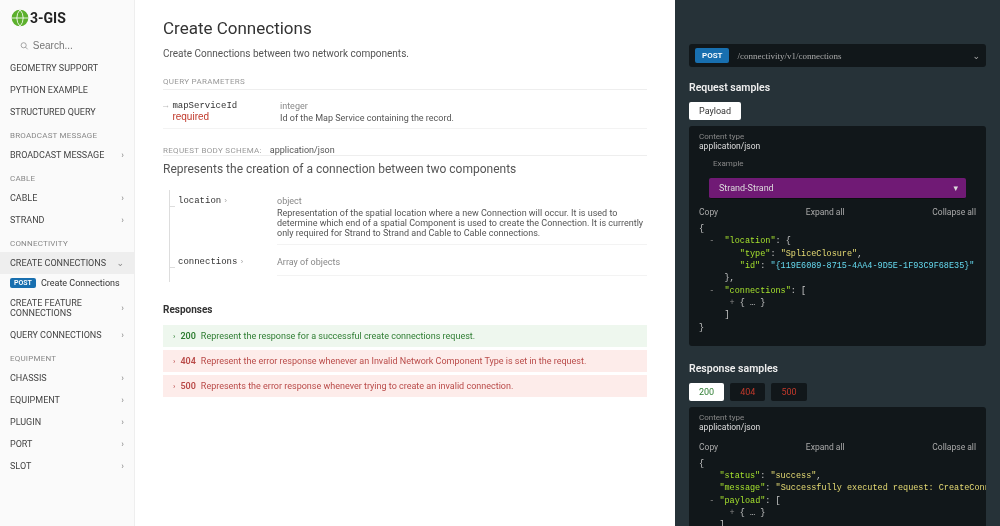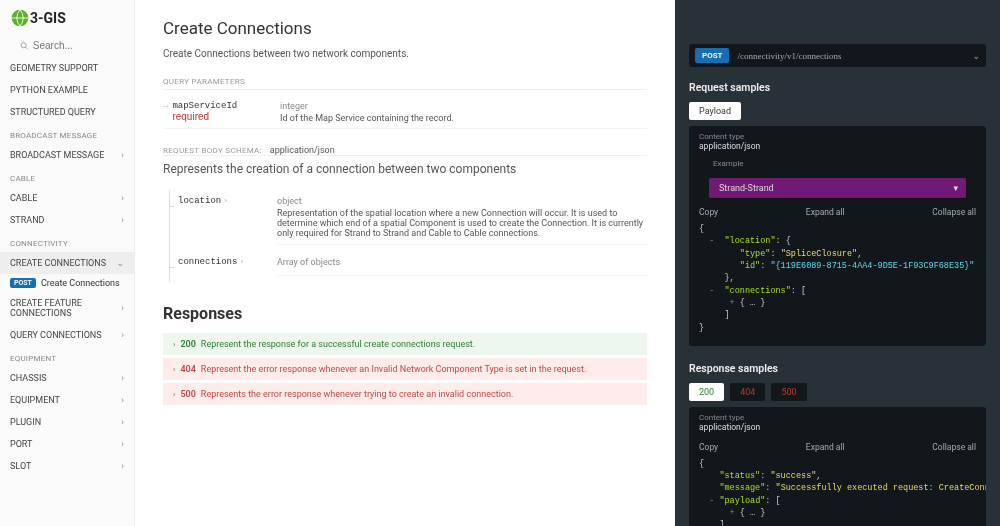--- a/index.html
+++ b/index.html
@@ -35,21 +35,21 @@
 .schema-row { display: flex; align-items: center; gap: 8px; margin-top: 16px; margin-bottom: 6px; border-bottom: 1px solid #eee; padding-bottom: 0; }
 .schema-label { font-size: 8px; color: #999; letter-spacing: 0.3px; }
 .schema-ct { font-size: 9px; color: #555; }
 .schema-desc { font-size: 12px; color: #555; margin-bottom: 14px; }
 .tree-indent { border-left: 1px solid #ddd; margin-left: 6px; padding-left: 0; }
 .tree-row { display: flex; gap: 8px; padding: 6px 0; }
 .tree-name { width: 99px; font-family: "Courier New", monospace; font-size: 9px; color: #333; position: relative; padding-left: 8px; }
 .tree-name::before { content: ""; position: absolute; left: -1px; top: 10px; width: 6px; height: 1px; background: #ddd; }
 .tree-rchev { color: #aaa; font-size: 8px; margin-left: 2px; }
 .tree-desc { flex: 1; font-size: 9px; color: #555; border-bottom: 1px solid #f3f3f3; padding-bottom: 6px; }
-.responses-h { font-size: 16px; color: #333; margin: 22px 0 10px; }
+.responses-h { font-size: 10px; color: #333; margin: 22px 0 10px; }
 .resp-row { padding: 6px 10px; font-size: 9px; margin-bottom: 3px; display: flex; align-items: center; gap: 5px; cursor: pointer; }
 .resp-200 { background: #eef7ee; color: #2e7d32; }
 .resp-err { background: #fdecea; color: #b94a48; }
 .resp-code { font-weight: 600; }
 .resp-chev { font-size: 8px; }
 
 
 .right { width: 325px; background: #263238; color: #ccc; padding: 14px 14px 14px; overflow-y: auto; font-size: 10px; }
 .endpoint-bar { display: flex; align-items: center; background: #11171a; border-radius: 3px; padding: 4px 6px; margin-bottom: 14px; cursor: pointer; margin-top: 30px; }
 .method-post { background: #186faf; color: #fff; font-size: 8px; padding: 3px 7px; border-radius: 2px; font-weight: 600; }

